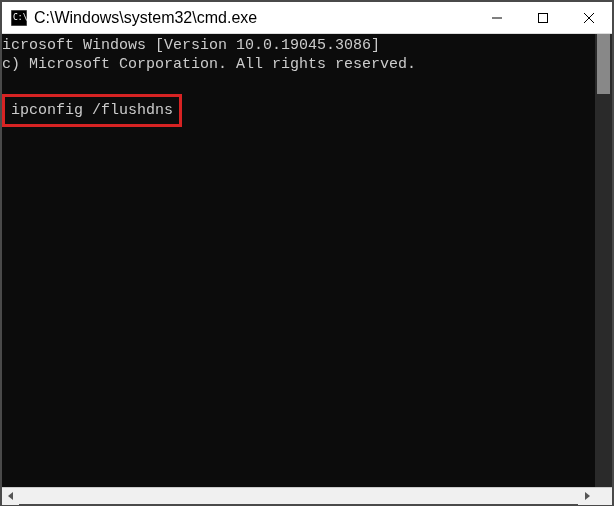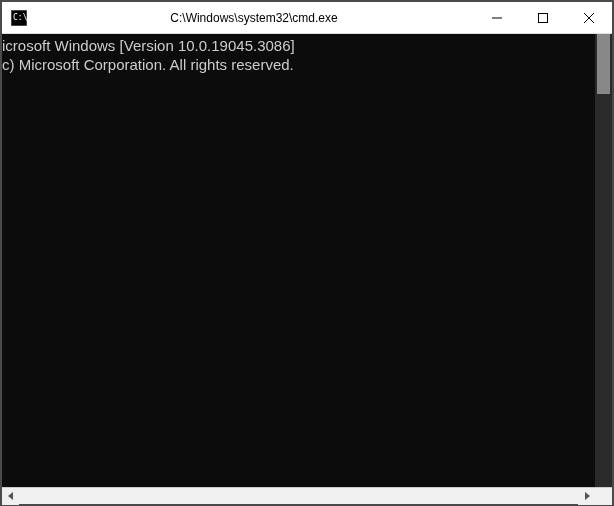--- a/index.html
+++ b/index.html
@@ -33,24 +33,23 @@
       width: 18px;
       height: 18px;
       margin-left: 8px;
       margin-right: 6px;
       display: inline-flex;
       align-items: center;
       justify-content: center;
     }
     .titlebar-title {
       font-family: 'Segoe UI', Tahoma, sans-serif;
-      font-size: 12px;
+      font-size: 16px;
       color: #000;
       flex: 1;
-      text-align: center;
     }
     .window-controls {
       display: flex;
       height: 100%;
     }
     .window-control {
       width: 46px;
       height: 100%;
       display: flex;
       align-items: center;
@@ -68,21 +67,21 @@
       flex: 1;
       display: flex;
       background: #0c0c0c;
       position: relative;
       overflow: hidden;
     }
     .terminal-content {
       flex: 1;
       background: #0c0c0c;
       color: #cccccc;
-      font-family: Liberation Sans, sans-serif;
+      font-family: Liberation Mono, monospace;
       font-size: 15px;
       line-height: 19px;
       padding: 2px 0 0 0;
       white-space: pre;
       overflow: hidden;
       letter-spacing: 0px;
     }
     .terminal-line {
       color: #cccccc;
     }
@@ -171,21 +170,21 @@
             <line x1="10" y1="0" x2="0" y2="10" stroke="#000" stroke-width="1"></line>
           </svg>
       </div>
     </div>
   </div>
 
   <div class="content-area">
     <div class="terminal-content"><span class="terminal-line">icrosoft Windows [Version 10.0.19045.3086]</span>
 <span class="terminal-line">c) Microsoft Corporation. All rights reserved.</span>
 
-<span class="prompt-section"></span></div>
+<span class="prompt-section"><span class="highlight-box"><span>ipconfig /flushdns</span></span></span></div>
     <div class="vscrollbar">
       <div class="vscroll-thumb"></div>
     </div>
   </div>
 
   <div class="hscrollbar">
     <div class="hscroll-arrow">
       <svg width="8" height="8" viewBox="0 0 8 8">
           <polygon points="6,0 6,8 1,4" fill="#555"></polygon>
         </svg>

